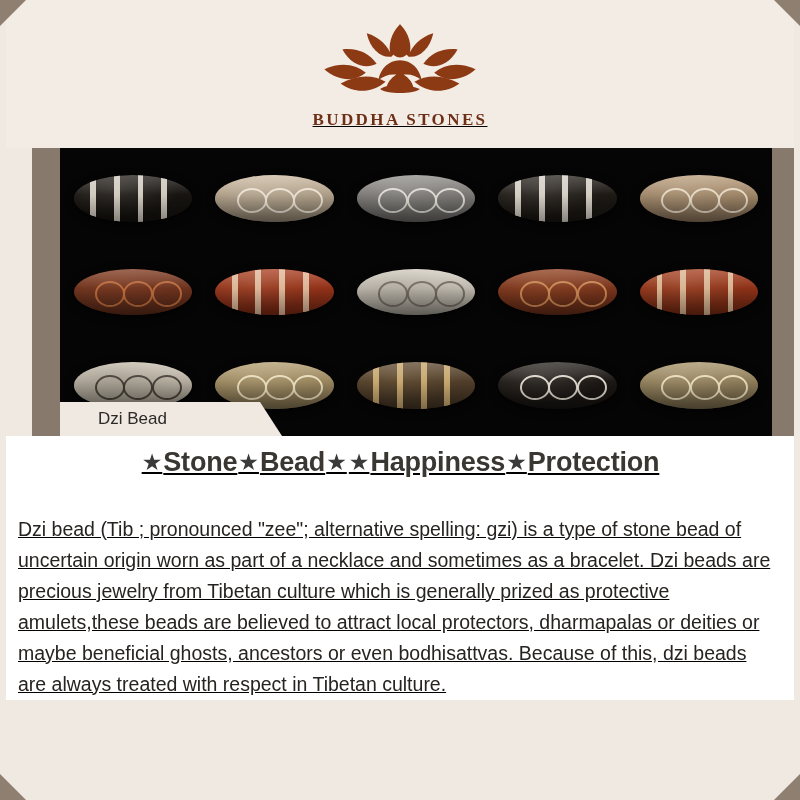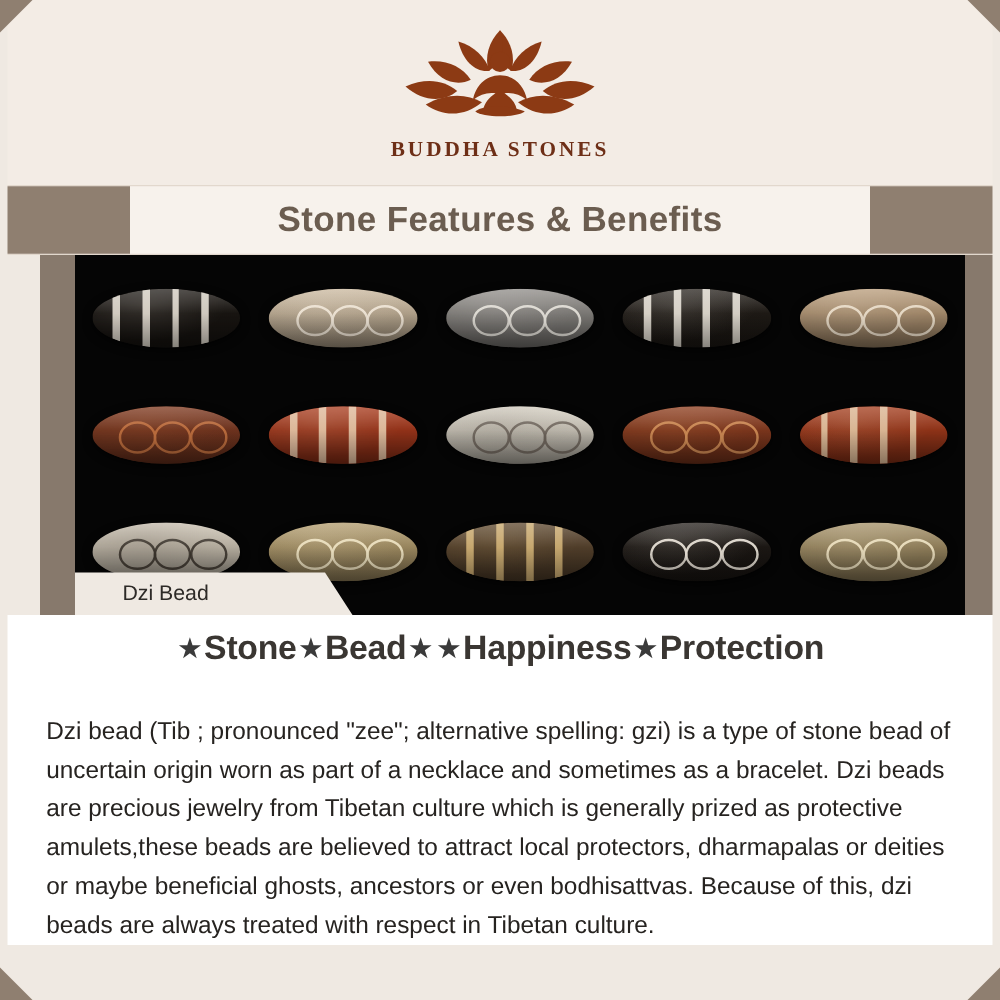--- a/index.html
+++ b/index.html
@@ -13,20 +13,21 @@
     background: #ffffff;
     overflow: hidden;
   }
 
   .page {
     position: relative;
     width: 800px;
     height: 800px;
     background: #efe9e2;
     overflow: hidden;
+    text-decoration: underline;
   }
 
   
   .corner {
     position: absolute;
     width: 0;
     height: 0;
     z-index: 5;
   }
   .corner-tl {
@@ -209,21 +210,21 @@
     font-size: 27px;
     font-weight: bold;
     color: #3a3632;
     letter-spacing: -0.2px;
   }
 
   
   .body-wrap {
     position: relative;
     background: #ffffff;
-    padding: 6px 22px 0 37px;
+    padding: 6px 22px 0 18px;
     box-sizing: border-box;
   }
   .body-text {
     font-size: 19.5px;
     line-height: 31px;
     color: #262320;
     text-align: left;
   }
 
   .bottom-strip {
@@ -272,23 +273,20 @@
 
           <circle cx="100" cy="36" r="9"></circle>
           <path d="M100 48 c-13 0 -22 10 -24 22 6 -5 13 -7 20 -6 -6 4 -10 9 -11 15 l30 0 c-1 -6 -5 -11 -11 -15 7 -1 14 1 20 6 -2 -12 -11 -22 -24 -22z"></path>
           <path d="M78 80 c8 -6 30 -6 44 0 -6 6 -38 6 -44 0z"></path>
         </g>
       </svg>
     </span>
     <div class="brand-name">BUDDHA STONES</div>
   </div>
 
-  <div class="title-bar">
-    <div class="title-text">Stone Features &amp; Benefits</div>
-  </div>
 
   <div class="photo-band">
     <div class="photo-inner">
       <div class="bead-grid" id="bead-grid">
           <div class="bead-cell">
             <div class="bead" style="background: radial-gradient(at 35% 28%, rgba(239, 231, 220, 0.133), transparent 60%), linear-gradient(rgb(27, 23, 19), rgba(0, 0, 0, 0.333)), rgb(27, 23, 19);">
               <div style="position: absolute; top: 0px; bottom: 0px; left: 14%; width: 5%; background: rgb(239, 231, 220); opacity: 0.85;"></div>
               <div style="position: absolute; top: 0px; bottom: 0px; left: 34%; width: 5%; background: rgb(239, 231, 220); opacity: 0.85;"></div>
               <div style="position: absolute; top: 0px; bottom: 0px; left: 54%; width: 5%; background: rgb(239, 231, 220); opacity: 0.85;"></div>
               <div style="position: absolute; top: 0px; bottom: 0px; left: 74%; width: 5%; background: rgb(239, 231, 220); opacity: 0.85;"></div>

